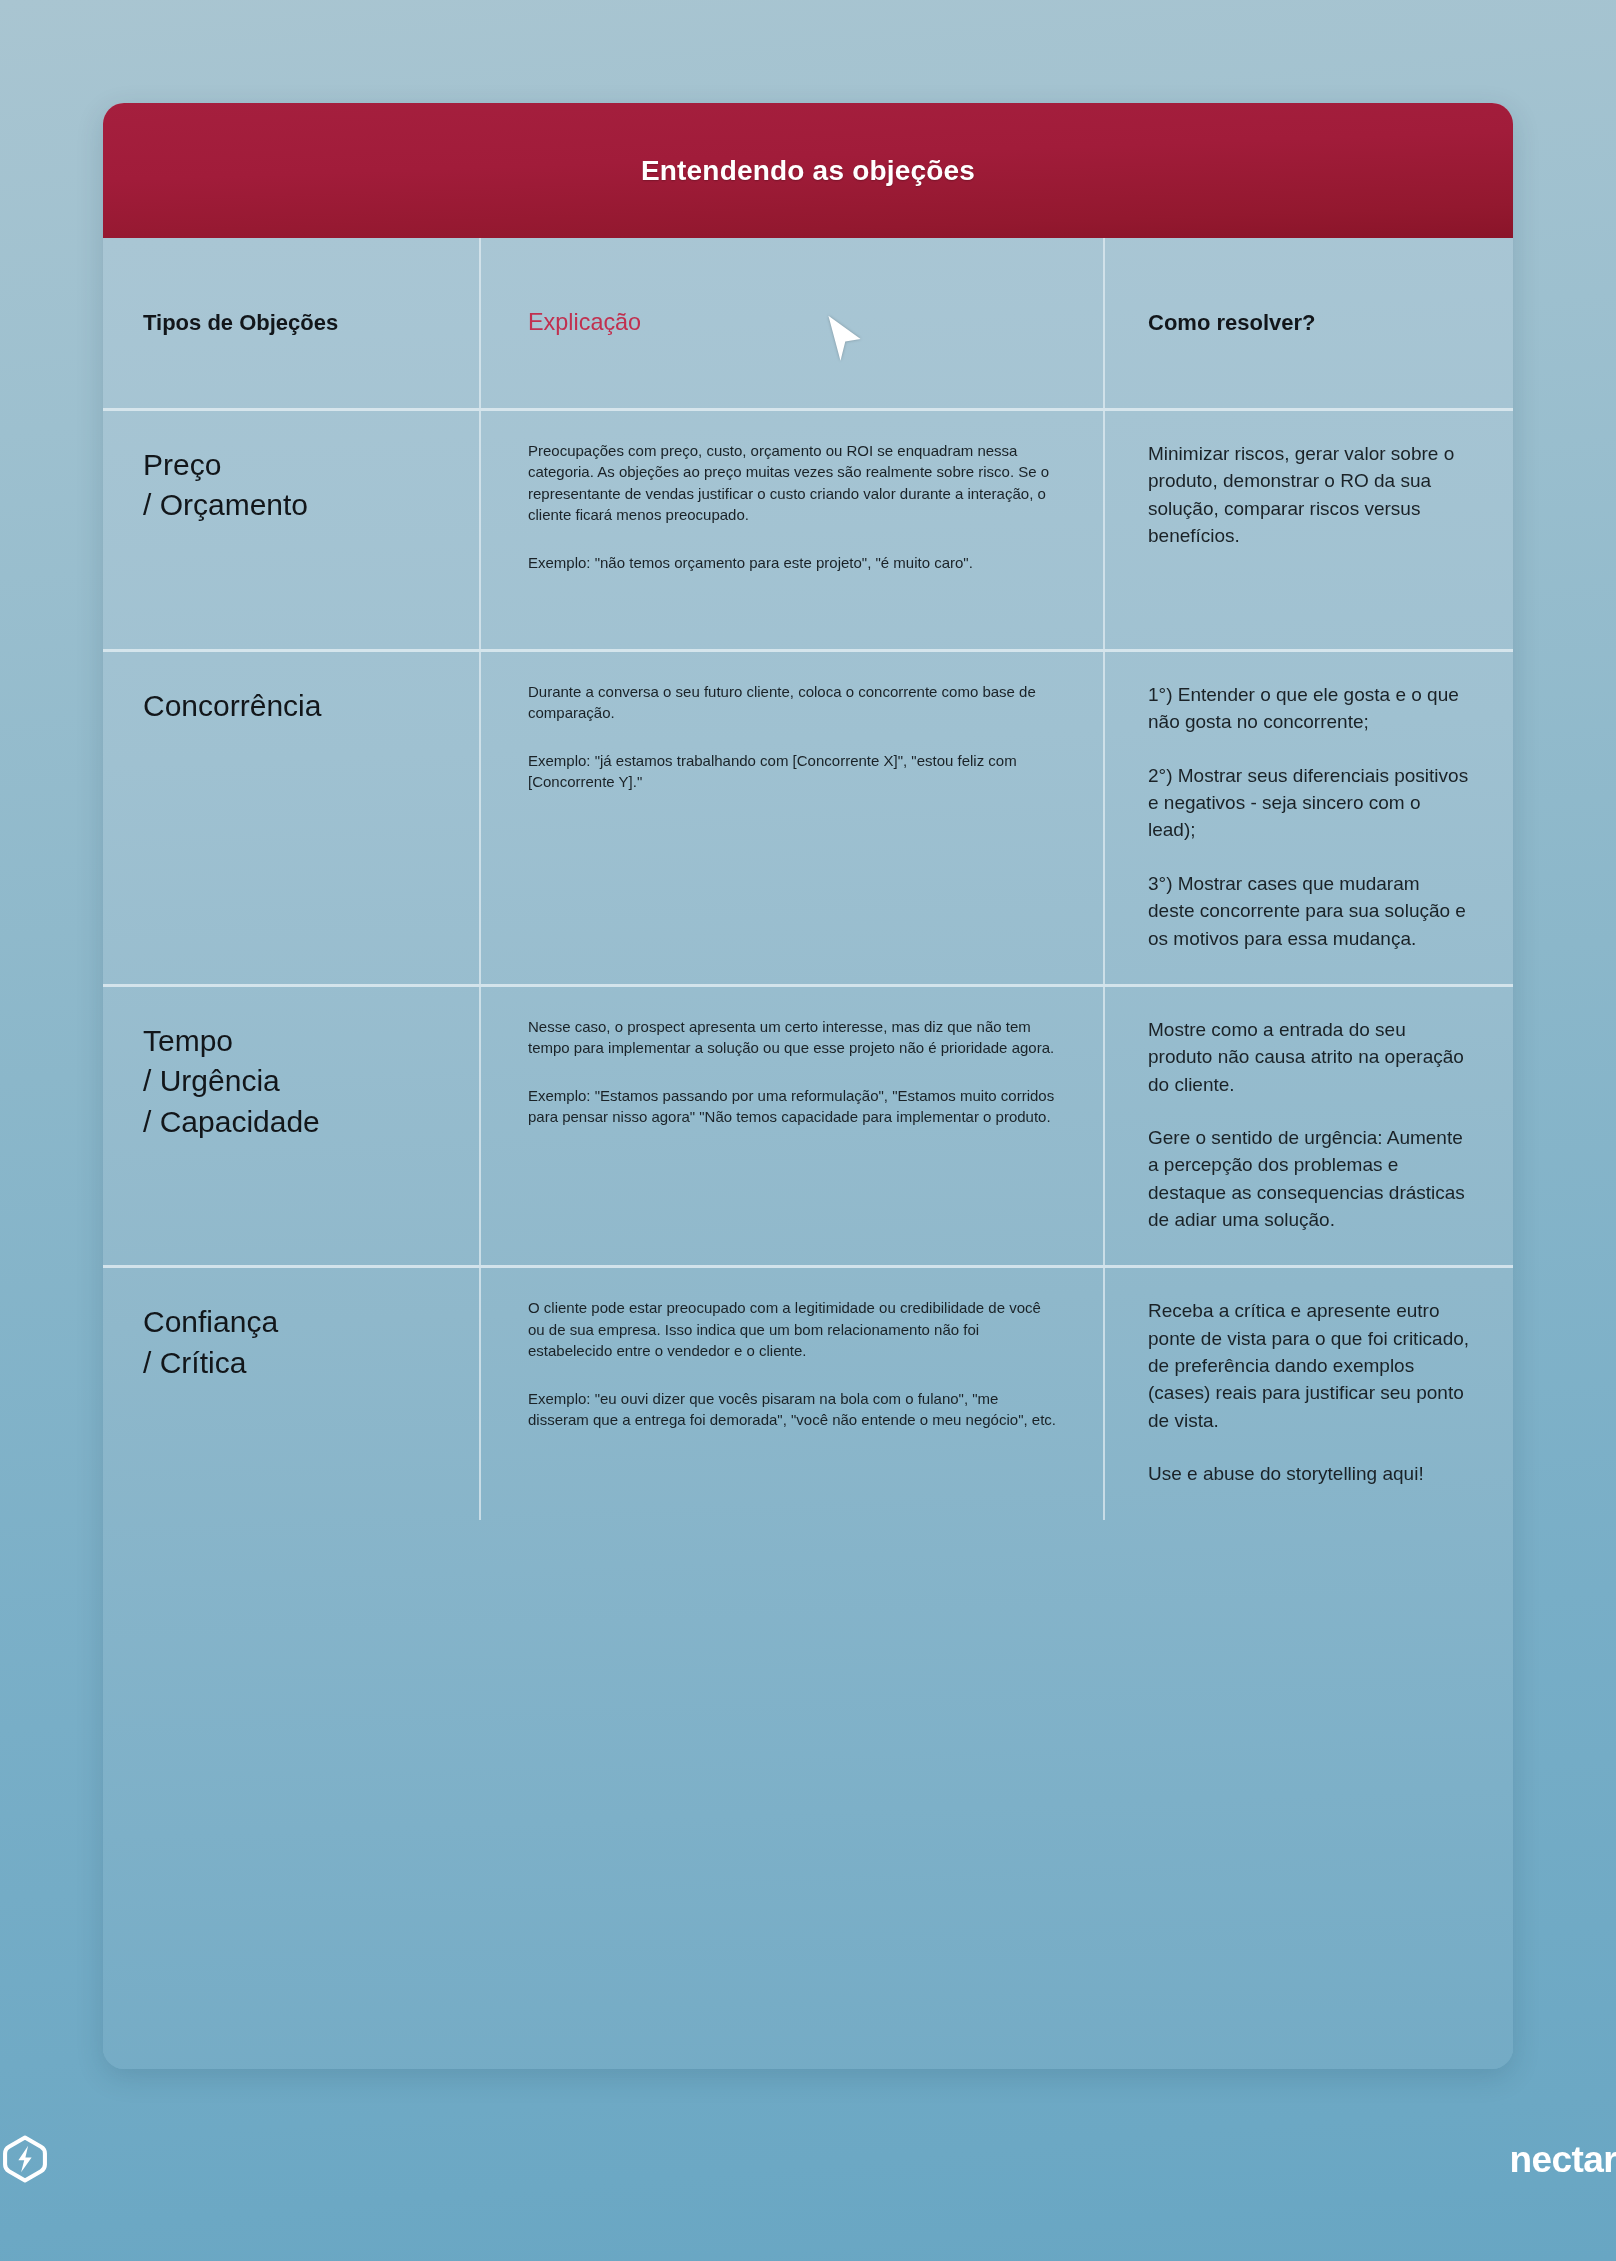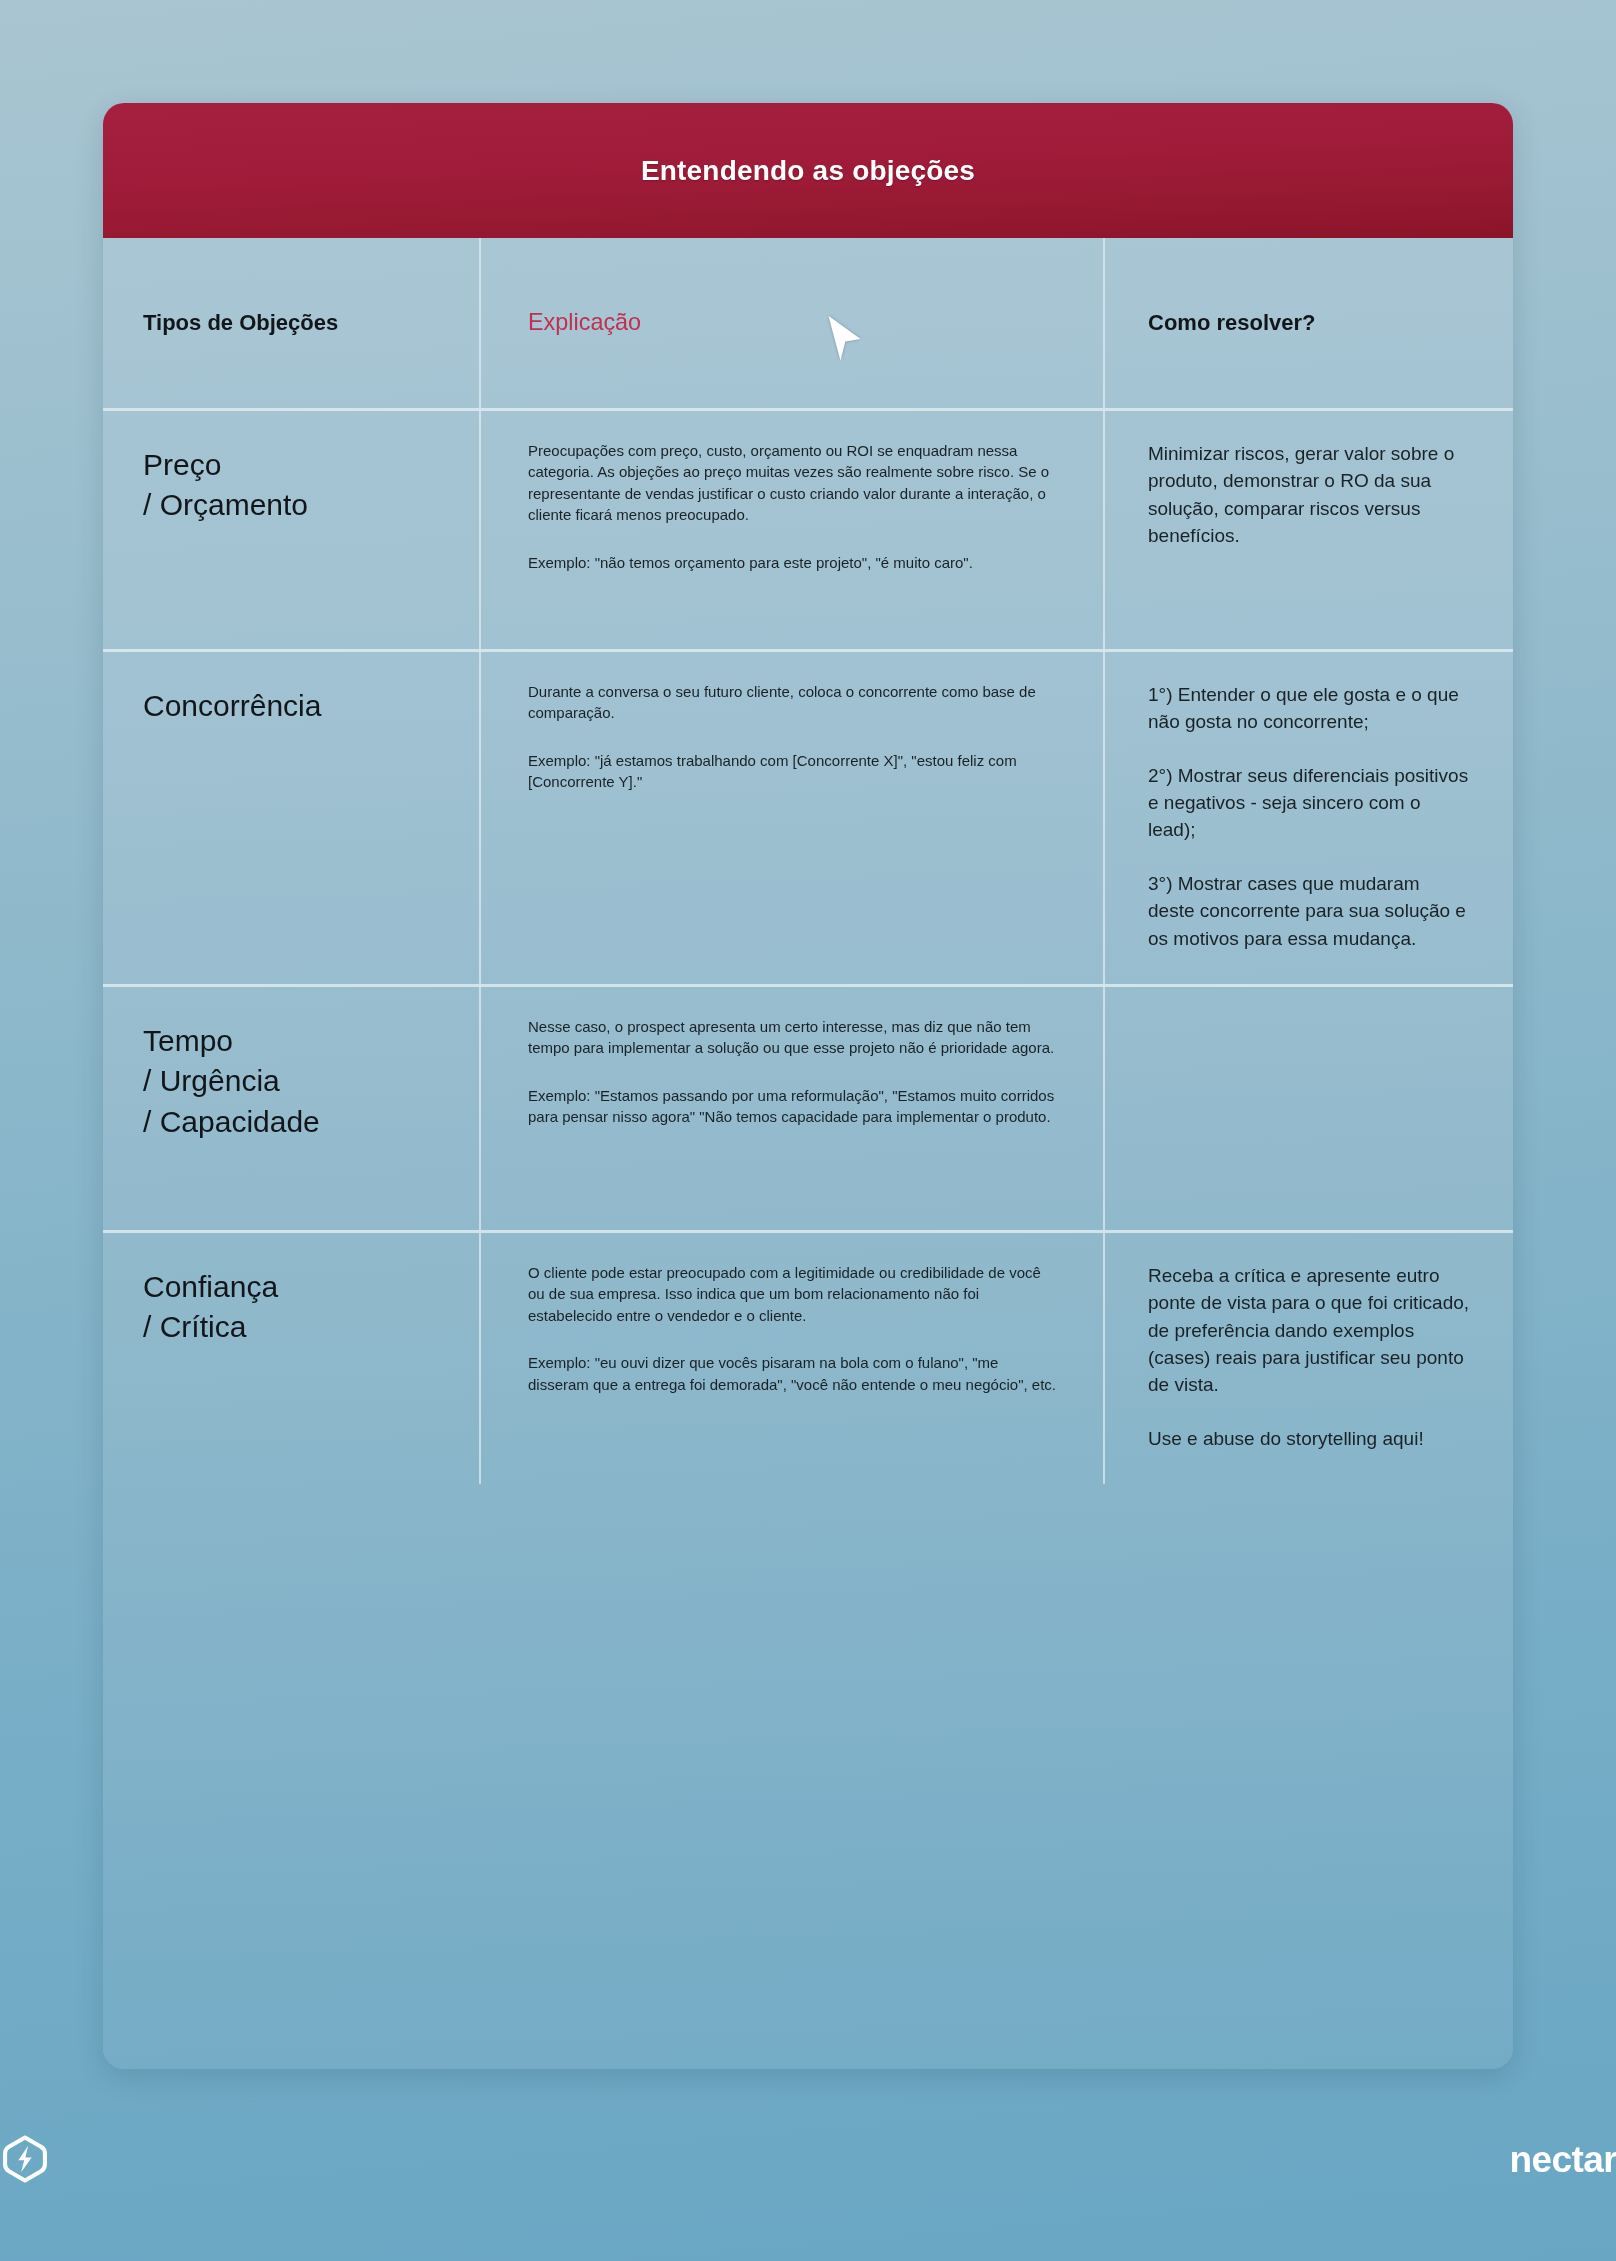--- a/index.html
+++ b/index.html
@@ -218,20 +218,24 @@
 
     <div class="trow r3">
       <div class="tcell c1">
         <div class="objection-name">Tempo
 / Urgência
 / Capacidade</div>
       </div>
       <div class="tcell c2">
         <p class="para">Nesse caso, o prospect apresenta um certo interesse, mas diz que não tem tempo para implementar a solução ou que esse projeto não é prioridade agora.</p>
         <p class="para">Exemplo: "Estamos passando por uma reformulação", "Estamos muito corridos para pensar nisso agora" "Não temos capacidade para implementar o produto.</p>
+      </div>
+      <div class="tcell c3">
+        <p class="para">Mostre como a entrada do seu produto não causa atrito na operação do cliente.</p>
+        <p class="para">Gere o sentido de urgência: Aumente a percepção dos problemas e destaque as consequencias drásticas de adiar uma solução.</p>
       </div>
     </div>
 
     <div class="trow r4 last">
       <div class="tcell c1">
         <div class="objection-name">Confiança
 / Crítica</div>
       </div>
       <div class="tcell c2">
         <p class="para">O cliente pode estar preocupado com a legitimidade ou credibilidade de você ou de sua empresa. Isso indica que um bom relacionamento não foi estabelecido entre o vendedor e o cliente.</p>

